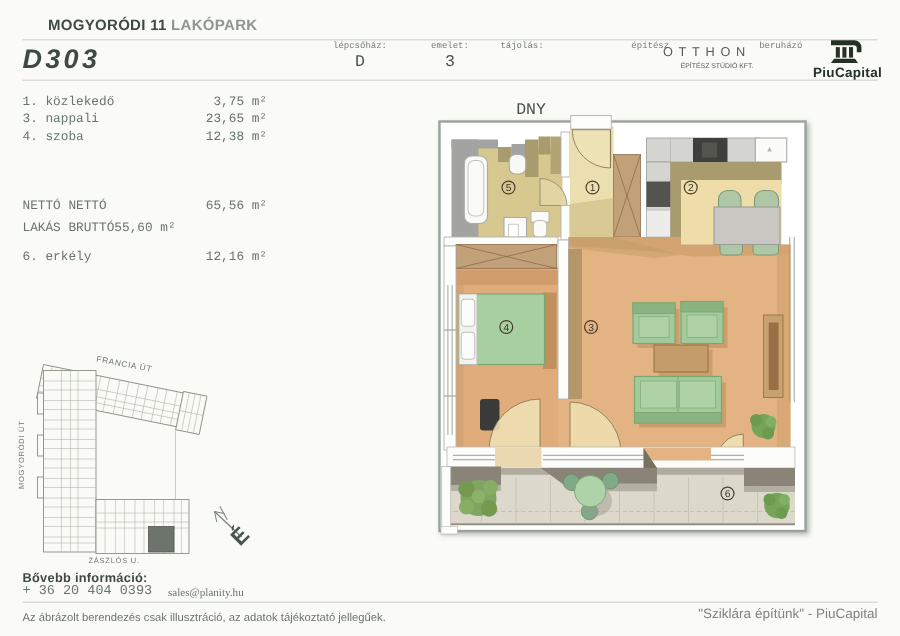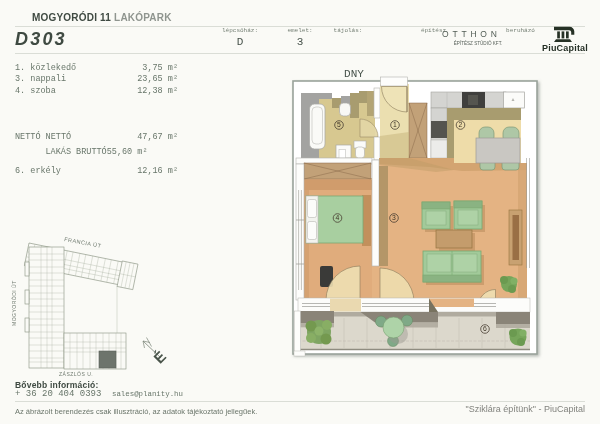--- a/index.html
+++ b/index.html
@@ -64,38 +64,38 @@
 
   <div style="display:flex;justify-content:space-between;">
         <span>4. szoba</span>
         <span>12,38 m²</span>
       </div>
 
 </div>
 
 <div class="abs mono" style="left:15px;top:131.5px;width:163px;font-size:8.5px;color:#68766a;display:flex;justify-content:space-between;">
       <span>NETTÓ NETTÓ</span>
-      <span>47,67 m²</span>
+      <span>65,56 m²</span>
     </div>
 
-<div class="abs mono" style="left:15px;top:147px;width:163px;font-size:8.5px;color:#68766a;display:flex;justify-content:center;">
+<div class="abs mono" style="left:15px;top:147px;width:163px;font-size:8.5px;color:#68766a;display:flex;justify-content:flex-start;">
       <span>LAKÁS BRUTTÓ</span>
       <span>55,60 m²</span>
     </div>
 
 <div class="abs mono" style="left:15px;top:165.5px;width:163px;font-size:8.5px;color:#68766a;display:flex;justify-content:space-between;">
       <span>6. erkély</span>
       <span>12,16 m²</span>
     </div>
 
 <div class="abs" style="left:15px;top:380px;font-size:8.5px;font-weight:bold;letter-spacing:.2px;color:#3f4a42;">Bővebb információ:</div>
 
 <div class="abs mono" style="left:15px;top:389px;font-size:9px;color:#68766a;">+ 36 20 404 0393</div>
 
-<div class="abs mono" style="left:112px;top:390px;font-size:7.4px;color:#68766a;">sales@planity.hu</div>
+<div class="abs mono" style="left:112px;top:390px;font-size:7.4px;color:#68766a;font-family:Liberation Serif, serif;">sales@planity.hu</div>
 
 <div class="hline" style="left:15px;top:401px;width:570px;"></div>
 
 <div class="abs" style="left:15px;top:407px;font-size:7.5px;color:#6b766b;">Az ábrázolt berendezés csak illusztráció, az adatok tájékoztató jellegűek.</div>
 
 <div class="abs" style="left:385px;top:404px;width:200px;text-align:right;font-size:9px;color:#82837e;">"Sziklára építünk" - PiuCapital</div>
 
 <svg id="plan" class="abs" style="left:0;top:0;" width="600" height="424" viewBox="0 0 600 424">
 <defs>
   <filter id="ds" x="-10%" y="-10%" width="130%" height="130%">

